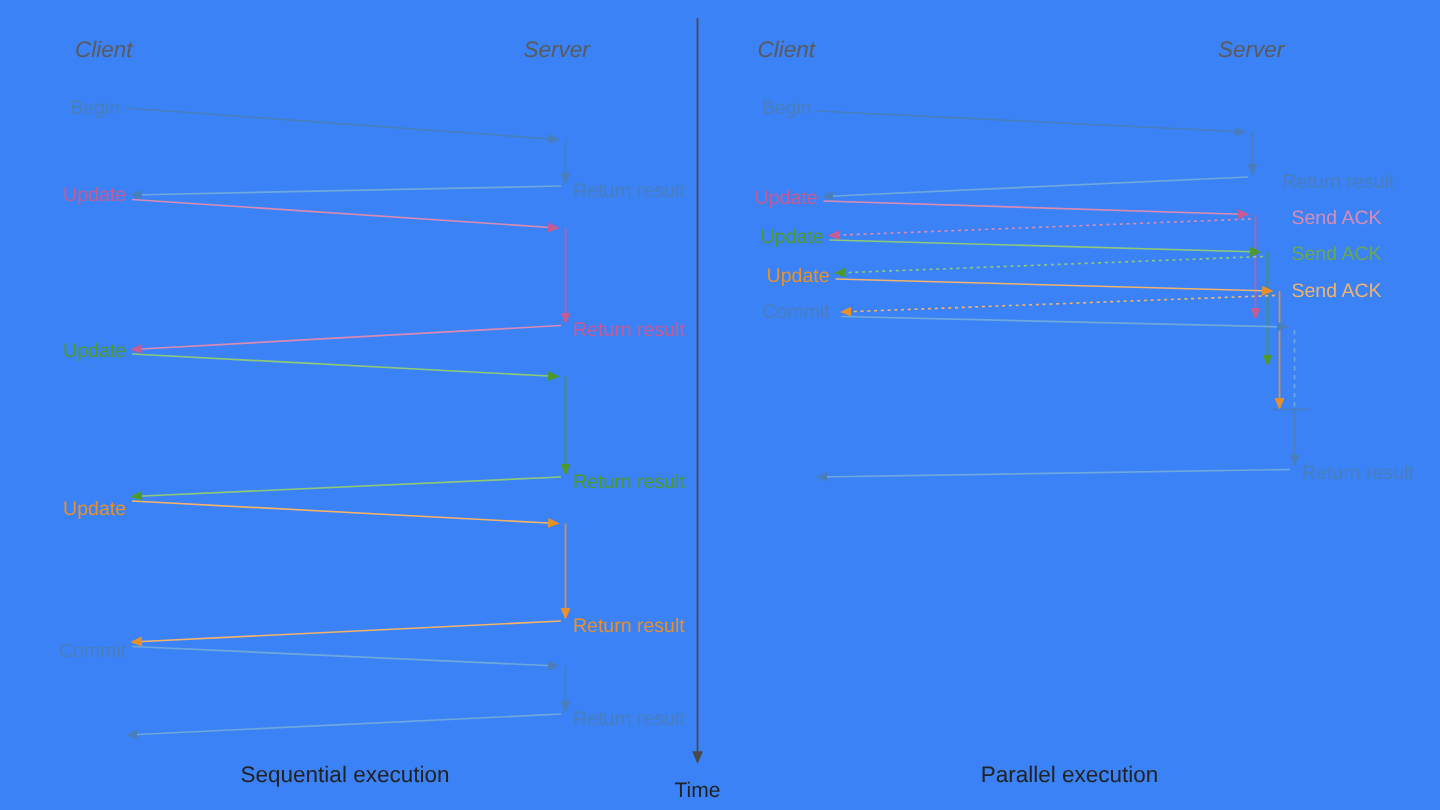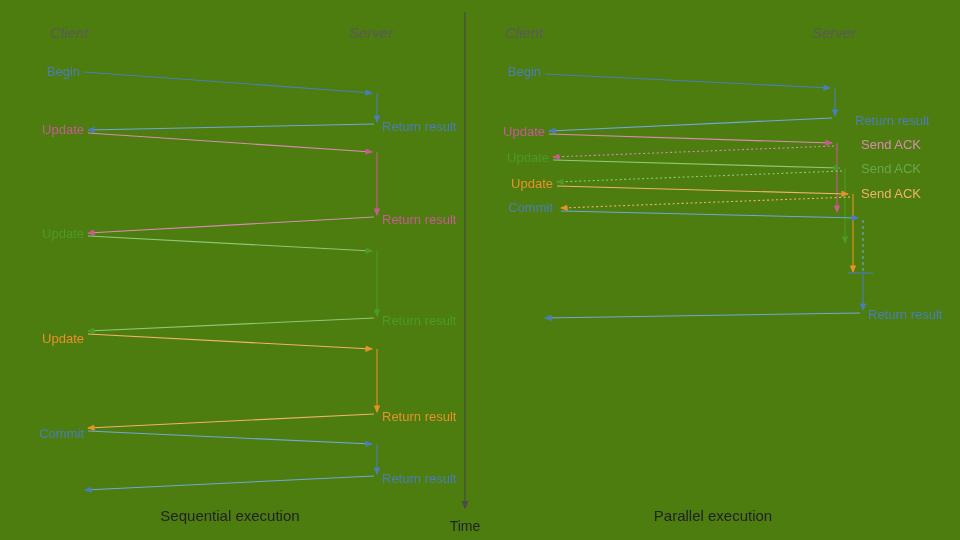--- a/index.html
+++ b/index.html
@@ -4,21 +4,21 @@
 <style>
   html, body {
     margin: 0;
     padding: 0;
     background: #ffffff;
   }
   #page {
     position: relative;
     width: 960px;
     height: 540px;
-    background: #4d7c0f;
+    background: #3b82f6;
     font-family: "Liberation Sans", sans-serif;
     overflow: hidden;
   }
   svg.diagram {
     position: absolute;
     left: 0;
     top: 0;
     width: 960px;
     height: 540px;
   }

